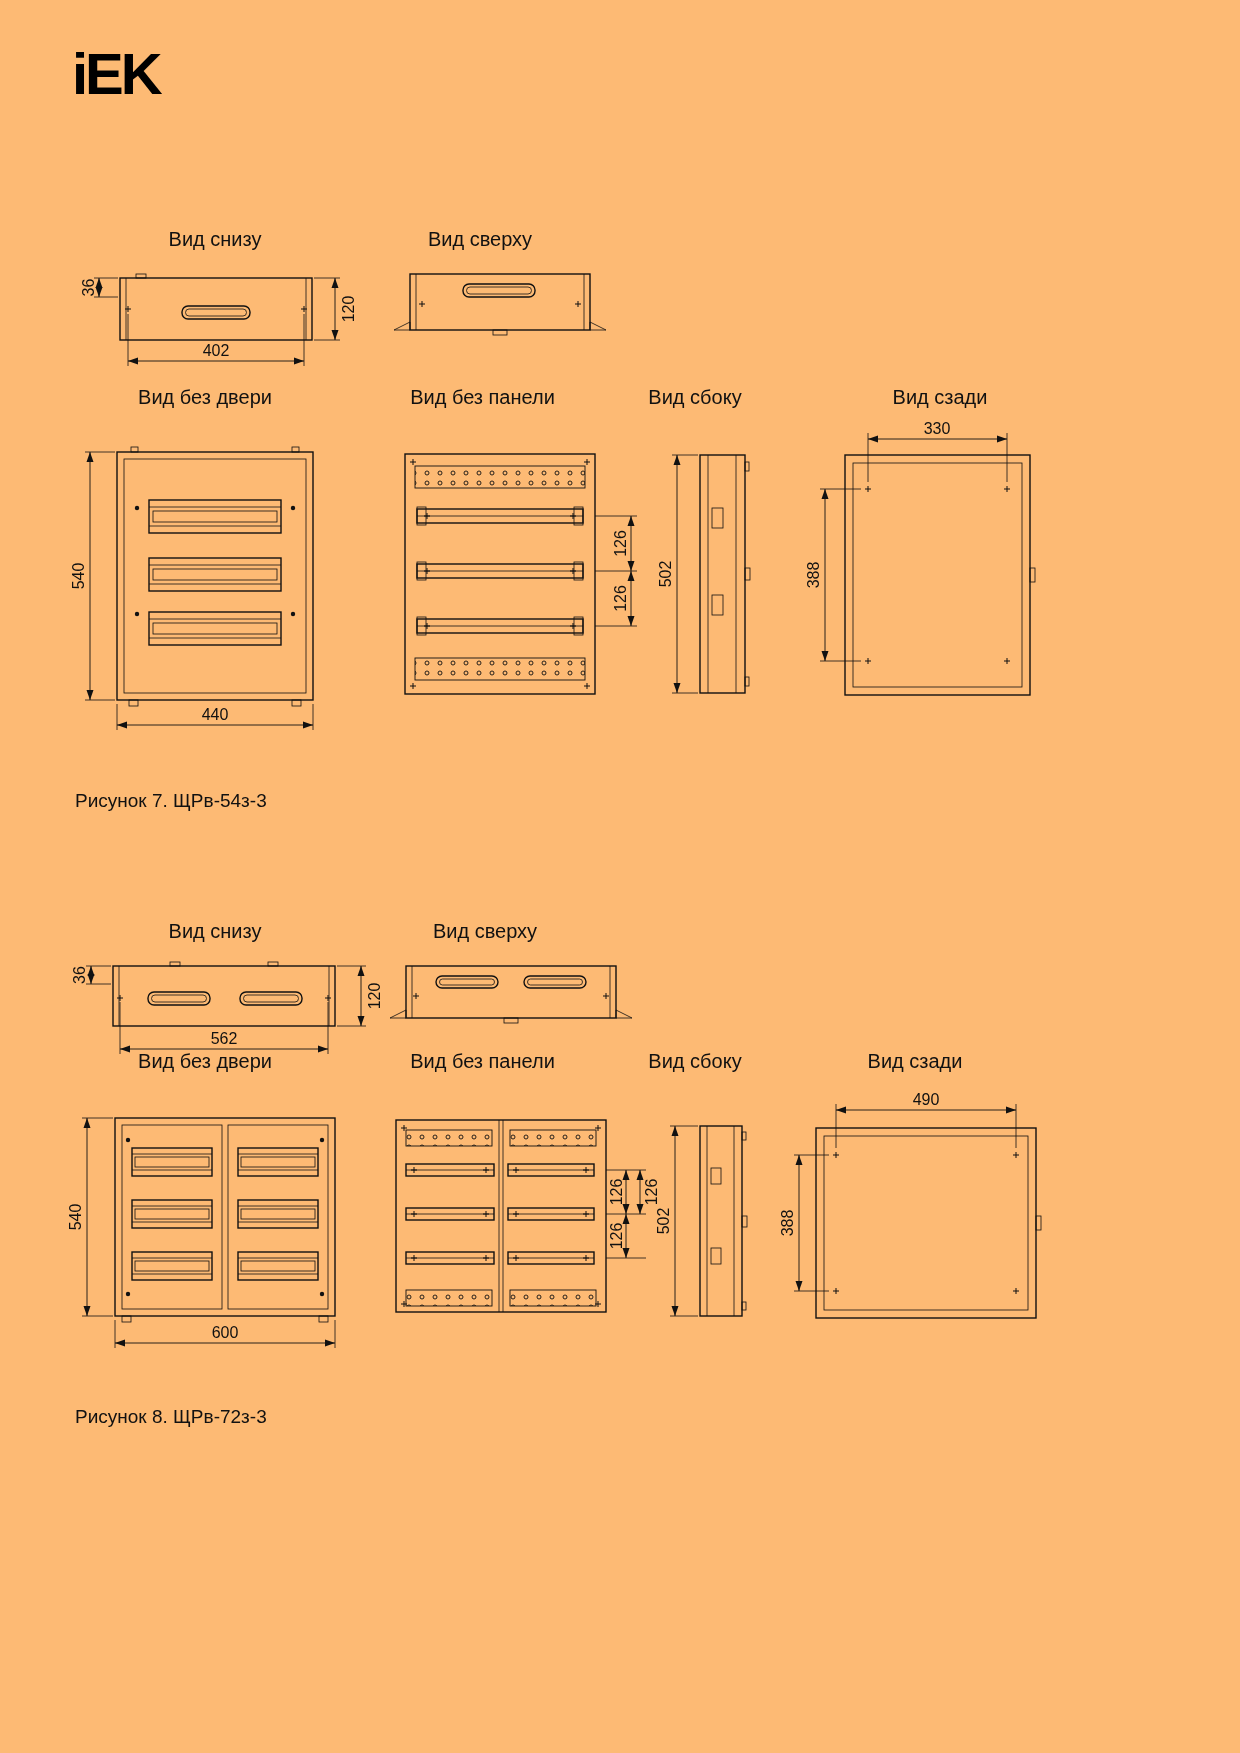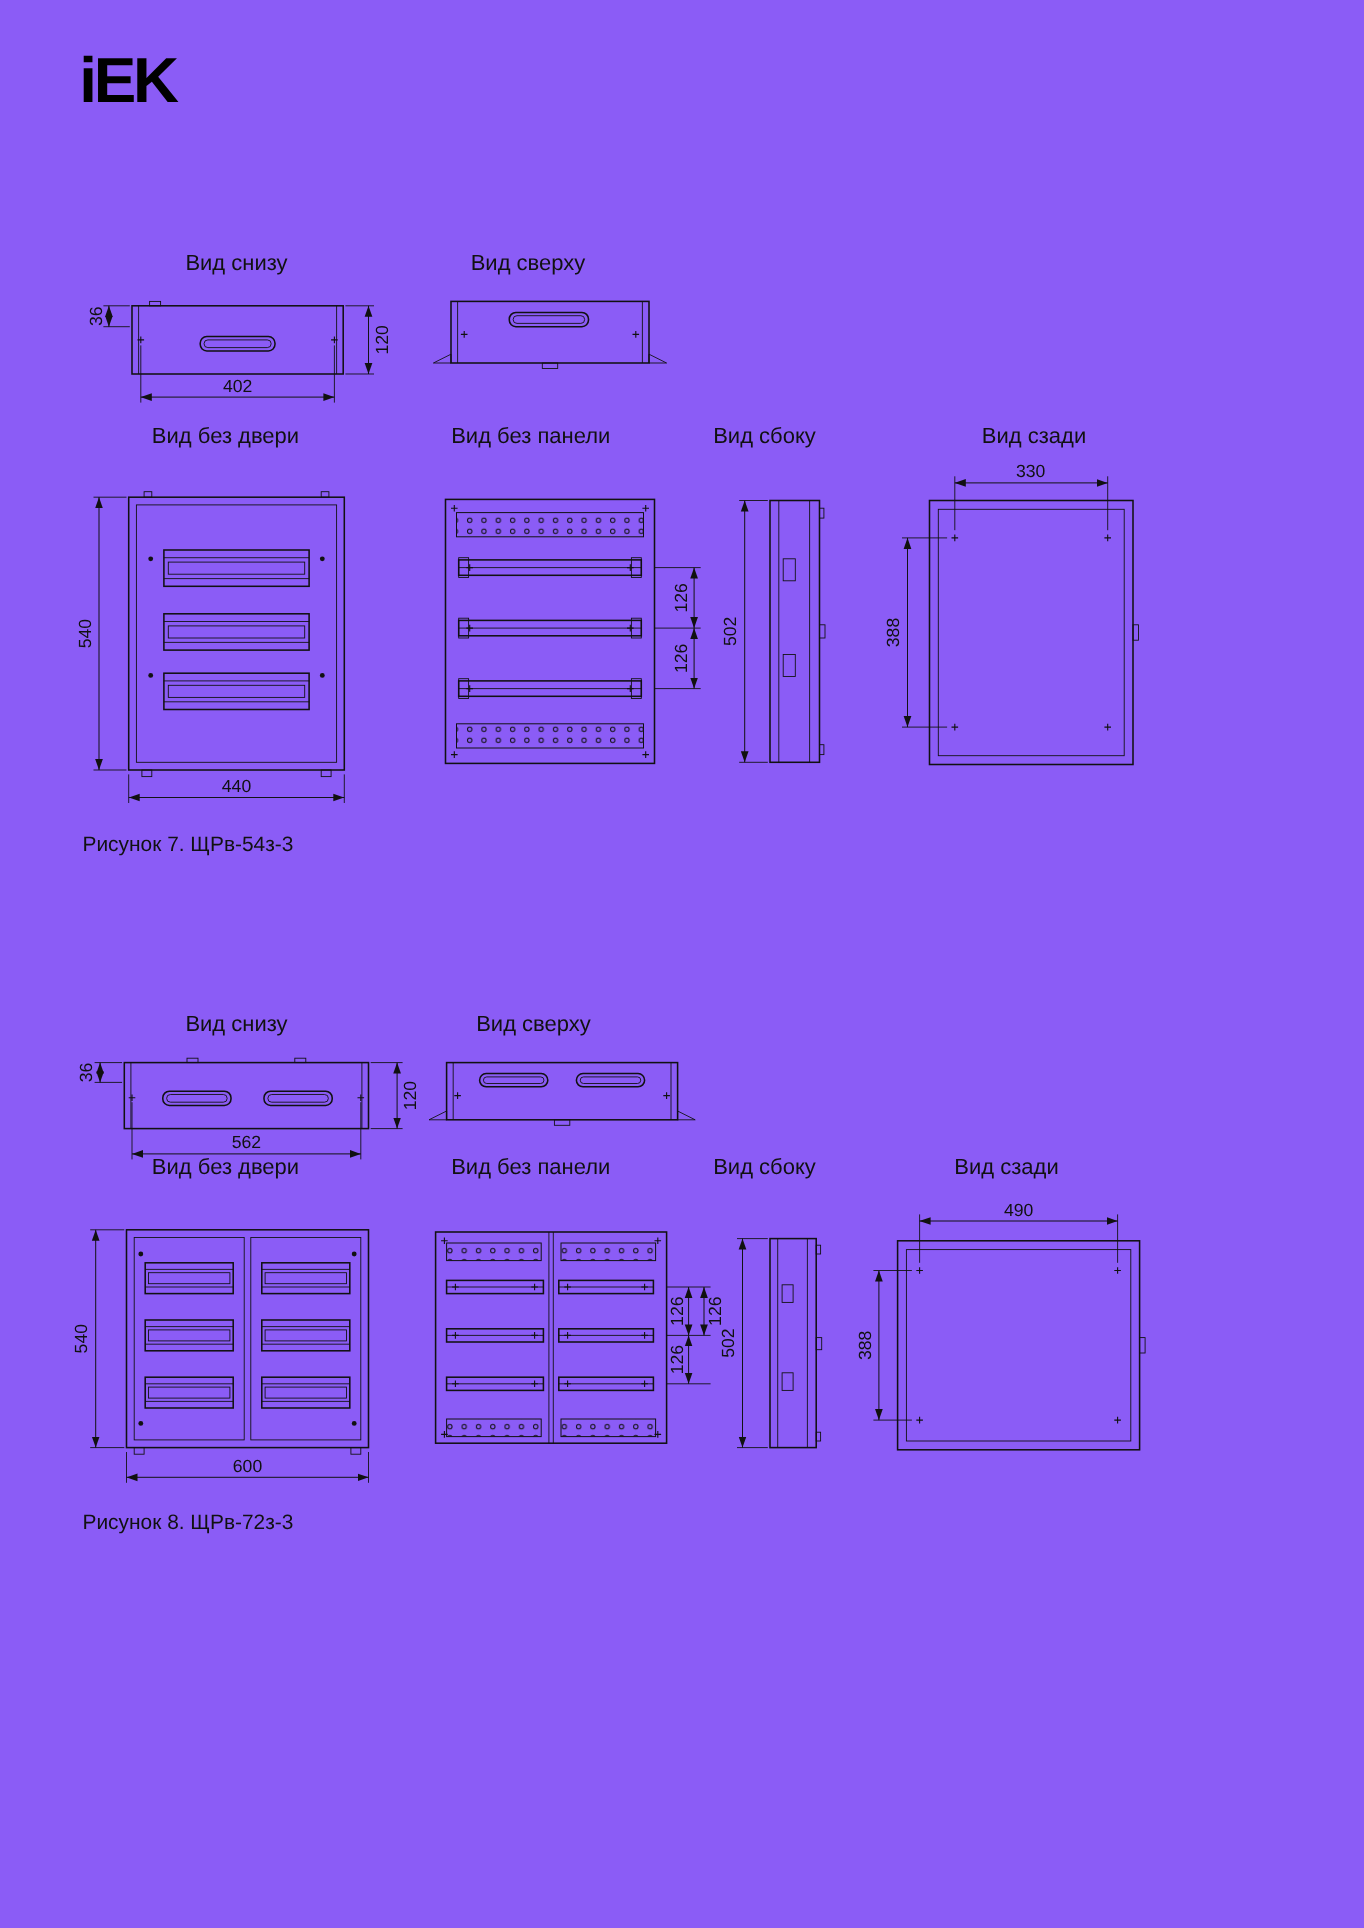--- a/index.html
+++ b/index.html
@@ -1,21 +1,21 @@
 <!DOCTYPE html>
 <html><head>
 <meta charset="utf-8">
 <style>
   * { margin:0; padding:0; box-sizing:border-box; }
   html,body { background:#fff; }
   body { font-family:"Liberation Sans", sans-serif; color:#111; }
-  .page { position:relative; width:1240px; height:1753px; background:#8b5cf6; overflow:hidden; }
+  .page { position:relative; width:1240px; height:1753px; background:#fdba74; overflow:hidden; }
   .logo { position:absolute; left:72px; top:40px; font-size:58px; font-weight:900; letter-spacing:-3px; color:#000; }
   .view-label { position:absolute; font-size:20px; text-align:center; color:#111; }
-  .fig-caption { position:absolute; font-size:19px; color:#111; }
+  .fig-caption { position:absolute; font-size:19px; color:#111;margin-top:32px; }
   svg.drawing { position:absolute; overflow:visible; }
   .out  { fill:none; stroke:#111; stroke-width:1.4; }
   .thin { fill:none; stroke:#111; stroke-width:0.8; }
   .ext  { stroke:#111; stroke-width:0.8; fill:none; }
   .dim  { stroke:#111; stroke-width:0.9; fill:none; }
   .scr  { stroke:#111; stroke-width:1; fill:none; }
   .dot  { fill:#111; stroke:none; }
   .holes{ fill:url(#holes); stroke:#111; stroke-width:0.9; }
   .dimtxt { font-family:"Liberation Sans", sans-serif; font-size:16px; fill:#111; }
 </style>

